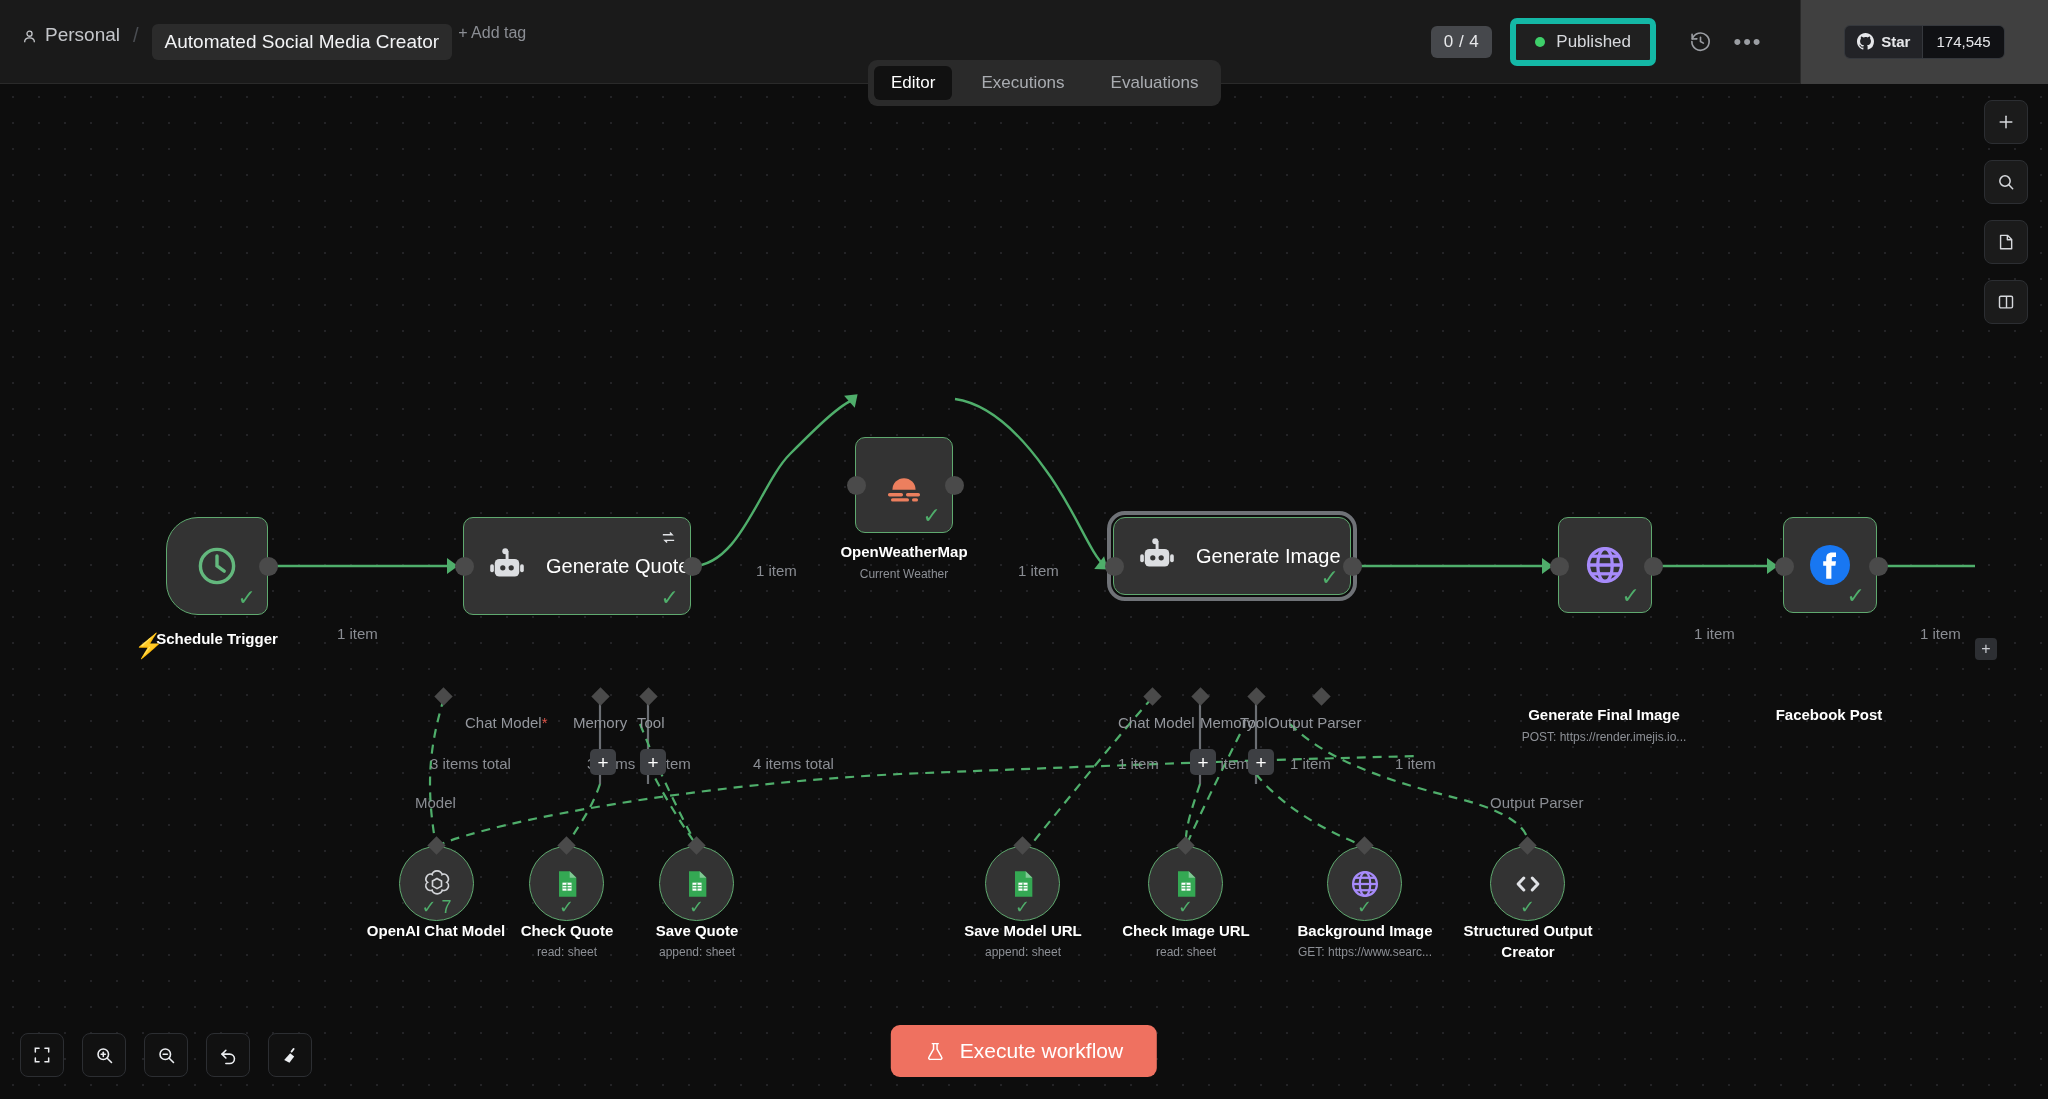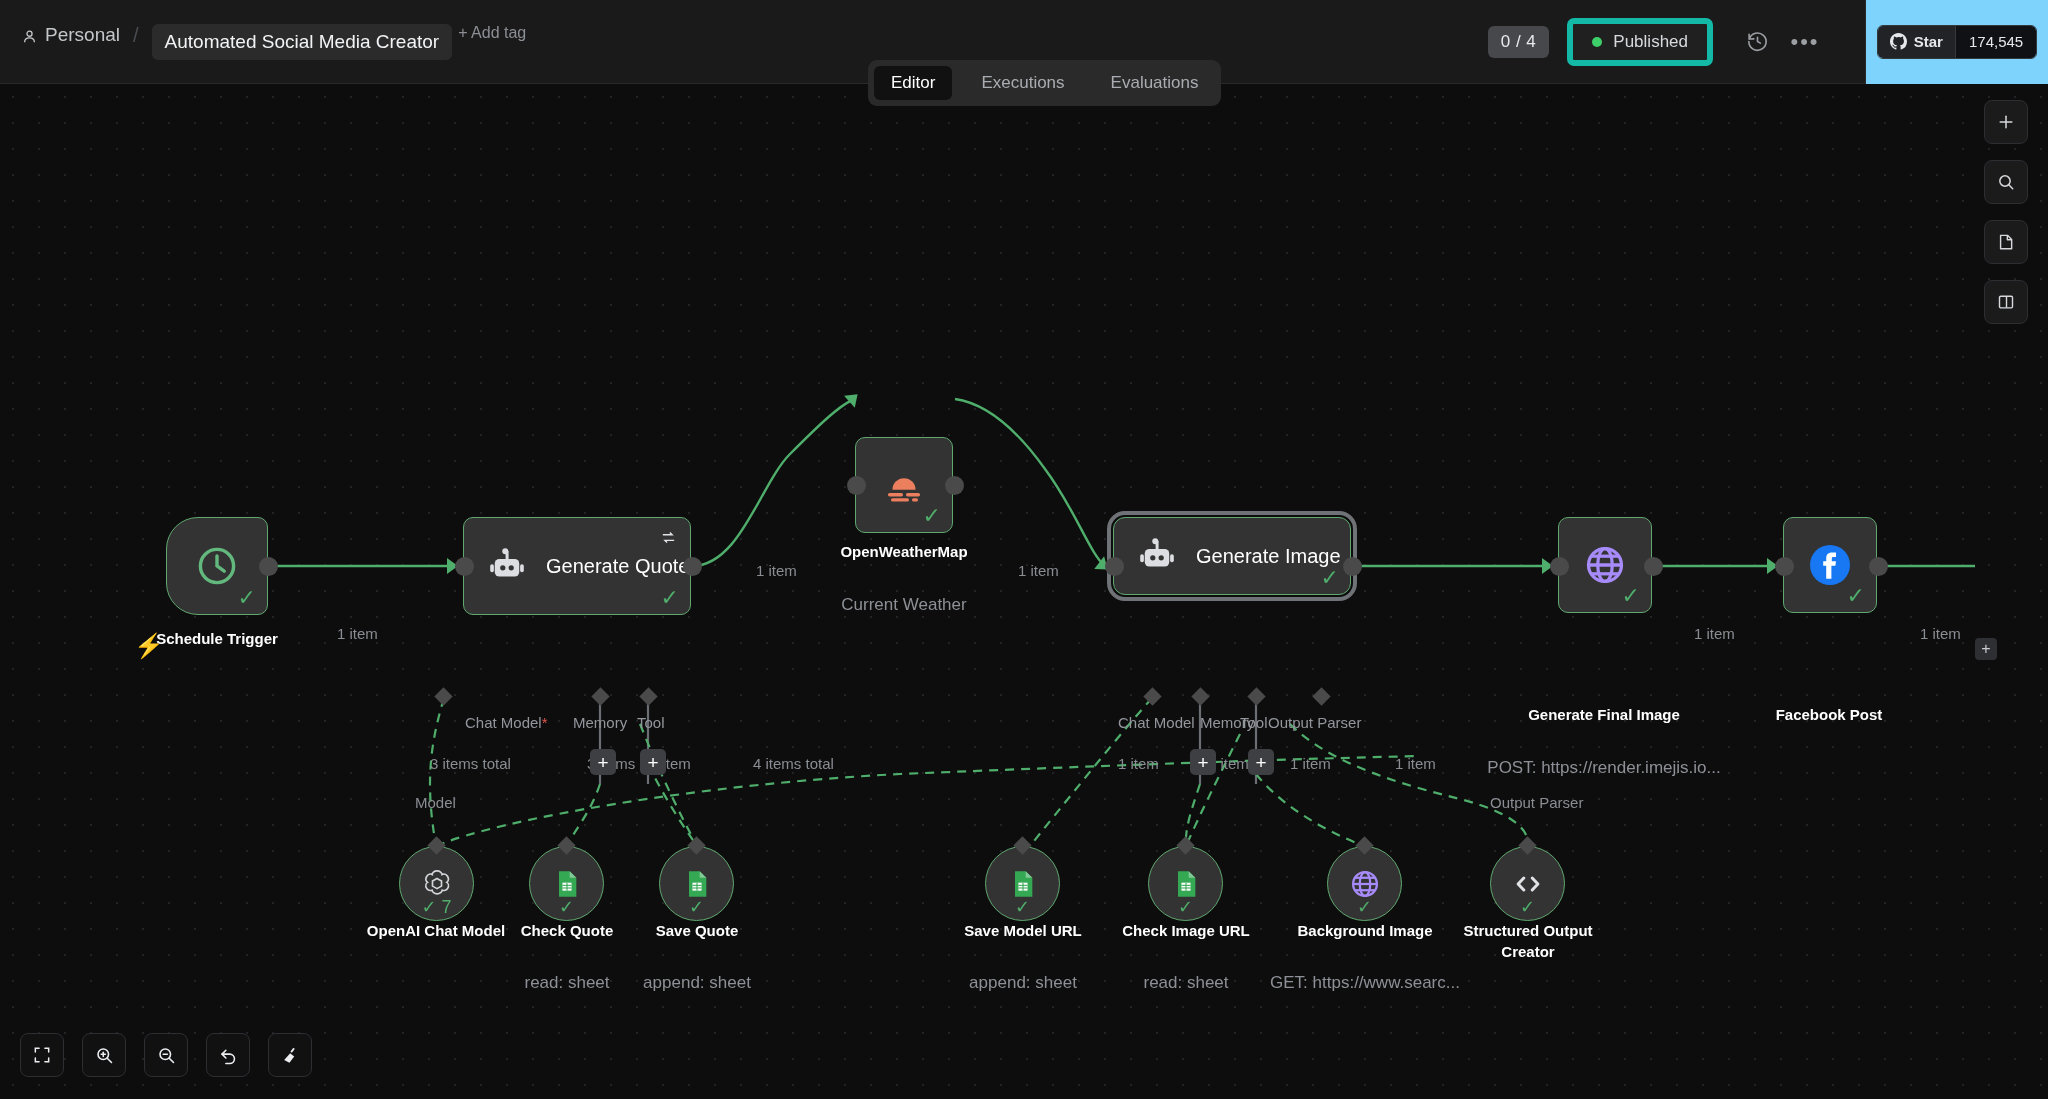--- a/index.html
+++ b/index.html
@@ -46,22 +46,22 @@
   }
   .dot-green { width: 10px; height: 10px; border-radius: 50%; background: #3ecf6a; display:block;}
   .hdr-icon-btn {
     width: 48px; height: 48px; display: flex; align-items: center; justify-content: center;
     color: #9b9ea3;
   }
   .hdr-icon-btn.hist { margin-left: 20px; }
   .dots { letter-spacing: 2px; font-size: 22px; color: #9b9ea3; line-height: 8px;}
 
   .gh-wrap {
-    margin-left: 36px; height: 84px; width: 183px;
-    background: #7dd3fc; border-left: 1px solid #2a2a2a;
+    margin-left: 28px; height: 84px; width: 248px;
+    background: #404040; border-left: 1px solid #2a2a2a;
     display: flex; align-items: center; justify-content: center;
   }
   .gh-btn { display: flex; border: 1px solid #35383d; border-radius: 6px; overflow: hidden; height: 34px; }
   .gh-star {
     background: #222327; display: flex; align-items: center; gap: 7px;
     padding: 0 12px; color: #e6e7ea; font-size: 15px; font-weight: bold;
   }
   .gh-count {
     background: #101114; display: flex; align-items: center; padding: 0 13px;
     color: #e6e7ea; font-size: 15px; border-left: 1px solid #35383d;
@@ -101,21 +101,21 @@
     position: absolute; right: 11px; bottom: 5px;
     color: #4fae6b; font-size: 22px; line-height: 1;
   }
   .node-title {
     position: absolute; left: 50%; transform: translateX(-50%);
     color: #ffffff; font-size: 15px; font-weight: bold; white-space: nowrap;
     text-align: center;
   }
   .node-sub {
     position: absolute; left: 50%; transform: translateX(-50%);
-    color: #8d9096; font-size: 17px; white-space: nowrap; text-align: center; margin-top: 28px;
+    color: #8d9096; font-size: 12px; white-space: nowrap; text-align: center;
   }
   .inline-label {
     position: absolute; color: #ffffff; font-size: 20px; font-weight: 400; white-space: nowrap;
   }
   .port {
     position: absolute; width: 19px; height: 19px; border-radius: 50%;
     background: #4a4a4a;
   }
   .arrow-head {
     position: absolute; width: 0; height: 0;
@@ -568,14 +568,21 @@
       </svg>
     </div>
     <div class="tool-btn">
       <svg width="21" height="21" viewBox="0 0 24 24" fill="#eceef1">
         <rect x="13.4" y="3" width="2" height="6" rx="1" transform="rotate(38 14.4 6)"></rect>
         <path d="M11.6 9.4l4.6 3.6-5.4 7.2-6-3.2z"></path>
       </svg>
     </div>
   </div>
 
+  <div class="execute-btn">
+    <svg width="21" height="21" viewBox="0 0 24 24" fill="none" stroke="#ffffff" stroke-width="1.7" stroke-linejoin="round">
+      <path d="M10 3v6.4L4.8 18.4A1.6 1.6 0 0 0 6.2 21h11.6a1.6 1.6 0 0 0 1.4-2.6L14 9.4V3"></path>
+      <line x1="8.6" y1="3" x2="15.4" y2="3" stroke-linecap="round"></line>
+    </svg>
+    <span>Execute workflow</span>
+  </div>
 
 </div>
 
 </body></html>

